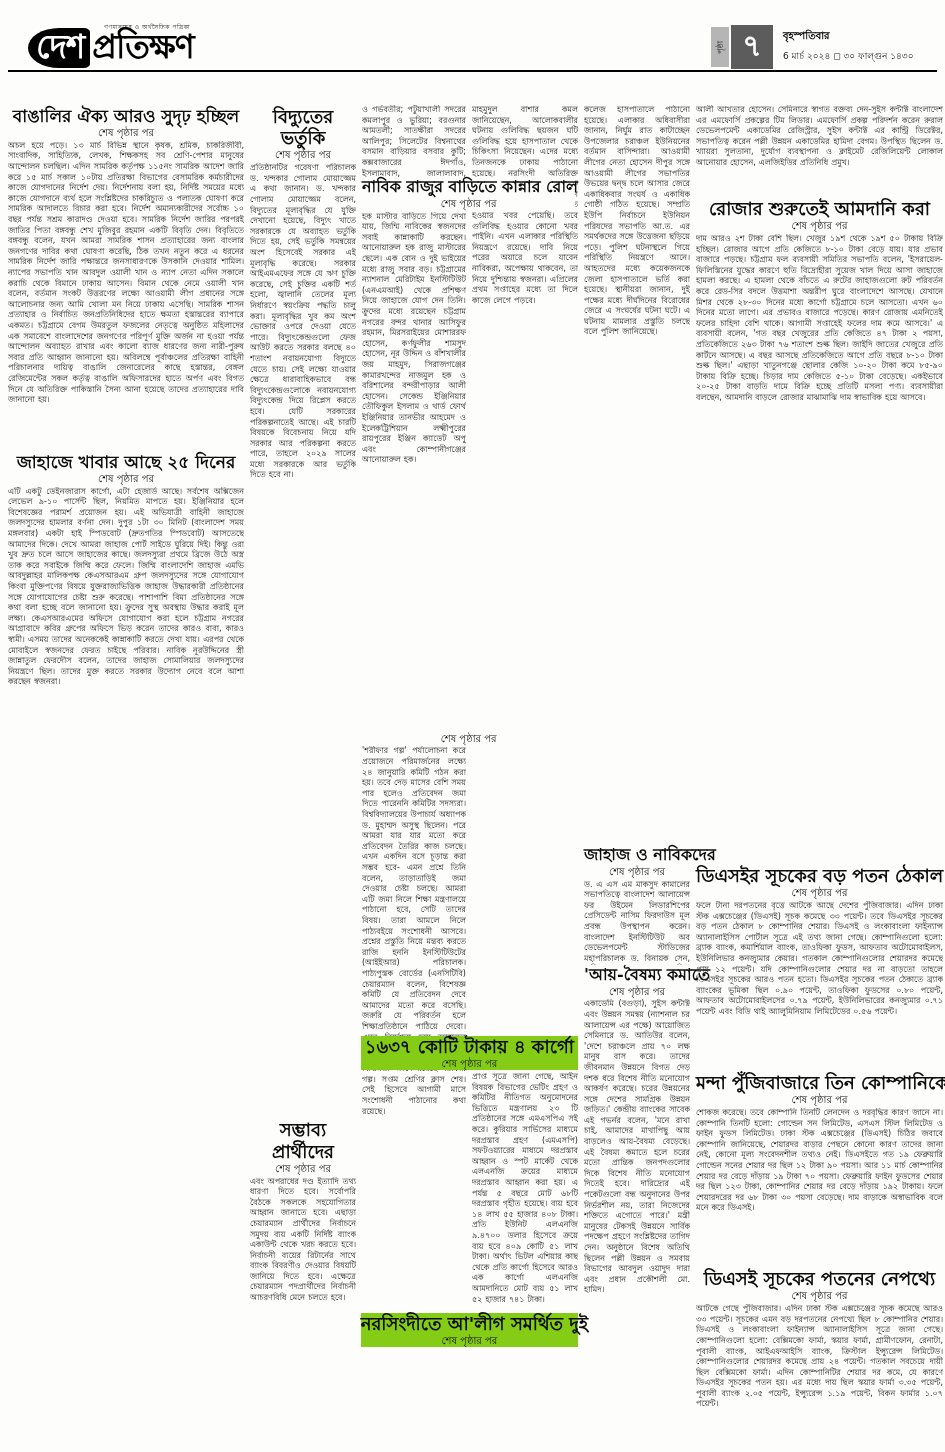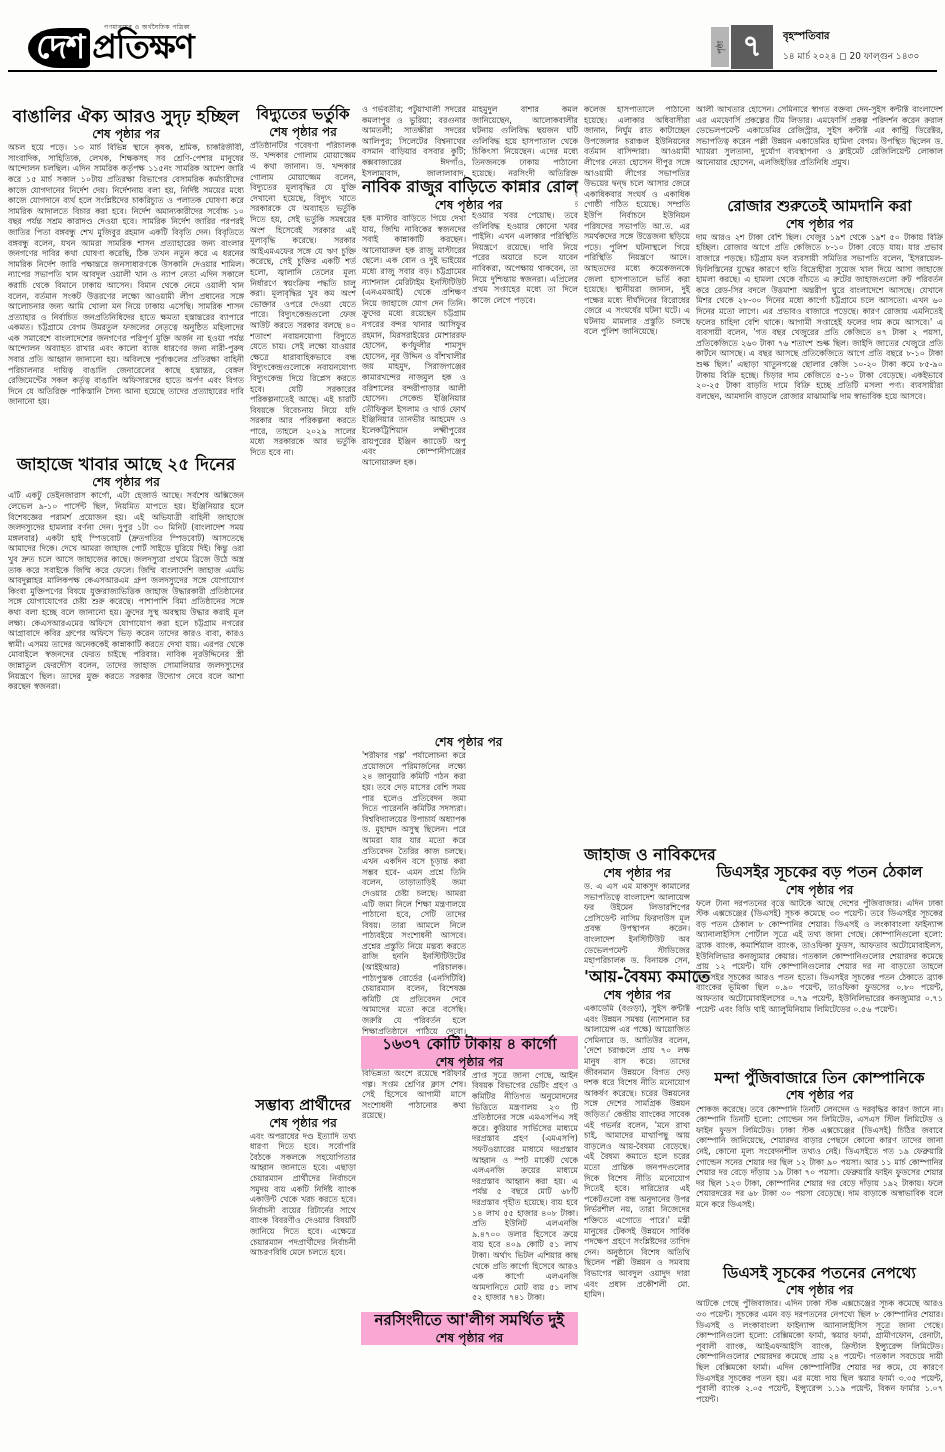--- a/index.html
+++ b/index.html
@@ -21,40 +21,40 @@
   .dateline{position:absolute;left:783px;top:49px;font-size:9px;color:#222;}
   .rule{position:absolute;left:8px;right:8px;top:70px;height:2px;background:#000;}
   
   .content{position:absolute;left:8px;top:85px;width:929px;height:1360px;display:flex;gap:6px;margin-top:20px;}
   .col{position:relative;overflow:visible;flex:0 0 auto;}
   .body{font-size:8px;line-height:10.6px;text-align:justify;overflow:hidden;color:#1c1c1c;
         word-spacing:.5px;}
   .hl{font-weight:bold;text-align:center;color:#0d0d0d;line-height:1.18;margin:1px 0 0 0;}
   .hl .t{display:block;}
   .hl.lg .t{font-size:17px;}
-  .hl.md .t{font-size:15px;}
+  .hl.md .t{font-size:18px;}
   .hl.sm .t{font-size:16px;}
   .hl.nowrap .t{white-space:nowrap;}
   .hl.pre .t{white-space:pre-line;}
   .hl.span2{position:relative;z-index:5;background:#fdfdfb;width:205%;}
-  .hl.span2L{position:relative;z-index:5;background:#f9a8d4;width:205%;margin-left:-105%;}
-  .cont{font-size:12px;font-weight:bold;text-align:center;margin:1px 0 2px 0;color:#111;}
+  .hl.span2L{position:relative;z-index:5;background:#84cc16;width:205%;margin-left:-105%;}
+  .cont{font-size:10px;font-weight:normal;text-align:center;margin:1px 0 2px 0;color:#111;}
 </style>
 </head>
 <body>
 
 <div class="page">
   <div class="tagline">গণমানুষের ও অর্থনৈতিক পত্রিকা</div>
   <div class="masthead"><span class="mark">দেশ</span><span>প্রতিক্ষণ</span></div>
   <div class="pagebox-label">
       <span>পৃষ্ঠা</span>
     </div>
   <div class="pagebox-num">৭</div>
   <div class="day">বৃহস্পতিবার</div>
-  <div class="dateline">১৪ মার্চ ২০২৪ ◻ 20 ফাল্গুন ১৪৩০</div>
+  <div class="dateline">6 মার্চ ২০২৪ ◻ ৩০ ফাল্গুন ১৪৩০</div>
   <div class="rule"></div>
   <div class="content">
       <div class="col" style="width: 236px;">
         <div class="hl lg nowrap">
           <span class="t">বাঙালির ঐক্য আরও সুদৃঢ় হচ্ছিল</span>
           <div class="cont">শেষ পৃষ্ঠার পর</div>
         </div>
         <div class="body" style="height: 310px;">অচল হয়ে পড়ে। ১৩ মার্চ বিভিন্ন স্থানে কৃষক, শ্রমিক, চাকরিজীবী, সাংবাদিক, সাহিত্যিক, লেখক, শিক্ষকসহ সব শ্রেণি-পেশার মানুষের আন্দোলন চলছিল। এদিন সামরিক কর্তৃপক্ষ ১১৫নং সামরিক আদেশ জারি করে ১৫ মার্চ সকাল ১০টায় প্রতিরক্ষা বিভাগের বেসামরিক কর্মচারীদের কাজে যোগদানের নির্দেশ দেয়। নির্দেশনায় বলা হয়, নির্দিষ্ট সময়ের মধ্যে কাজে যোগদানে ব্যর্থ হলে সংশ্লিষ্টদের চাকরিচ্যুত ও পলাতক ঘোষণা করে সামরিক আদালতে বিচার করা হবে। নির্দেশ অমান্যকারীদের সর্বোচ্চ ১০ বছর পর্যন্ত সশ্রম কারাদণ্ড দেওয়া হবে। সামরিক নির্দেশ জারির পরপরই জাতির পিতা বঙ্গবন্ধু শেখ মুজিবুর রহমান একটি বিবৃতি দেন। বিবৃতিতে বঙ্গবন্ধু বলেন, যখন আমরা সামরিক শাসন প্রত্যাহারের জন্য বাংলার জনগণের দাবির কথা ঘোষণা করেছি, ঠিক তখন নতুন করে এ ধরনের সামরিক নির্দেশ জারি পক্ষান্তরে জনসাধারণকে উসকানি দেওয়ার শামিল। ন্যাপের সভাপতি খান আবদুল ওয়ালী খান ও ন্যাপ নেতা এদিন সকালে করাচি থেকে বিমানে ঢাকায় আসেন। বিমান থেকে নেমে ওয়ালী খান বলেন, বর্তমান সংকট উত্তরণের লক্ষ্যে আওয়ামী লীগ প্রধানের সঙ্গে আলোচনার জন্য আমি খোলা মন নিয়ে ঢাকায় এসেছি। সামরিক শাসন প্রত্যাহার ও নির্বাচিত জনপ্রতিনিধিদের হাতে ক্ষমতা হস্তান্তরের ব্যাপারে একমত। চট্টগ্রামে বেগম উমরতুল ফজলের নেতৃত্বে অনুষ্ঠিত মহিলাদের এক সমাবেশে বাংলাদেশের জনগণের পরিপূর্ণ মুক্তি অর্জন না হওয়া পর্যন্ত আন্দোলন অব্যাহত রাখার এবং কালো ব্যাজ ধারণের জন্য নারী-পুরুষ সবার প্রতি আহ্বান জানানো হয়। অবিলম্বে পূর্বাঞ্চলের প্রতিরক্ষা বাহিনী পরিচালনার দায়িত্ব বাঙালি জেনারেলের কাছে হস্তান্তর, বেঙ্গল রেজিমেন্টের সকল কর্তৃত্ব বাঙালি অফিসারদের হাতে অর্পণ এবং বিগত দিনে যে অতিরিক্ত পাকিস্তানি সৈন্য আনা হয়েছে তাদের প্রত্যাহারের দাবি জানানো হয়।</div>
         <div class="hl lg nowrap">
           <span class="t">জাহাজে খাবার আছে ২৫ দিনের</span>

